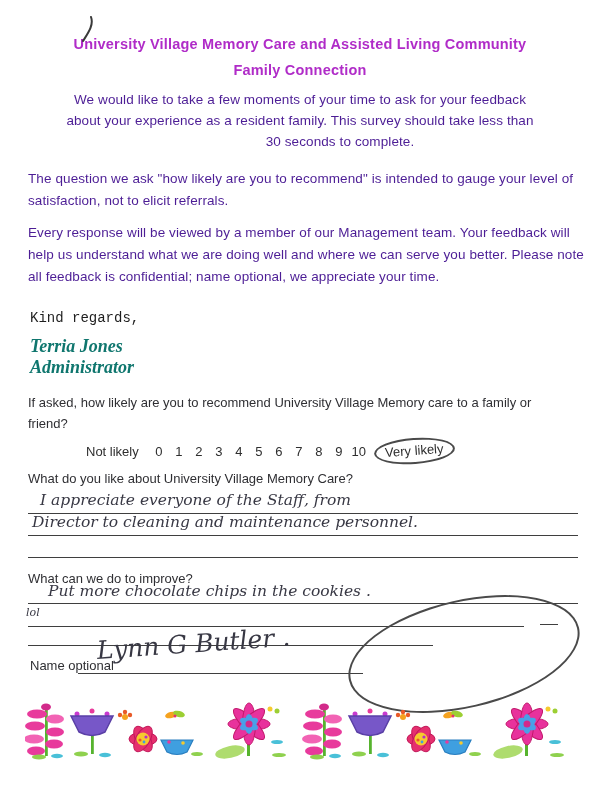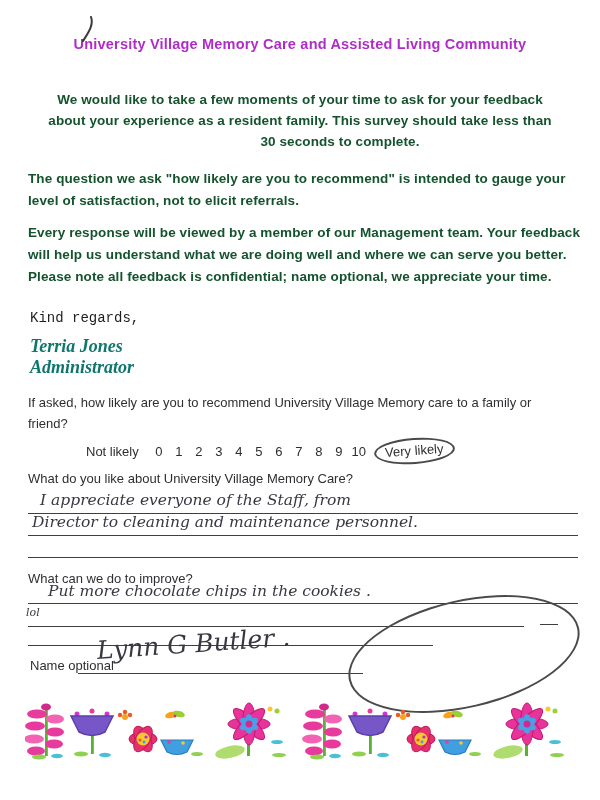--- a/index.html
+++ b/index.html
@@ -1,21 +1,21 @@
 <!DOCTYPE html>
 <html><head>
 <meta charset="utf-8">
 <style>
   html,body{margin:0;padding:0;background:#e9e9e9;}
   .page{
     position:relative;width:600px;height:800px;margin:0 auto;background:#ffffff;
     font-family:"Liberation Sans", sans-serif;color:#1e1e1e;overflow:hidden;
   }
   .abs{position:absolute;}
-  .comic{font-weight:bold;color:#14532d;letter-spacing:.1px;}
+  .comic{font-weight:normal;color:#4c1d95;letter-spacing:.1px;}
   .title-line{font-weight:bold;color:#b02cc8;font-size:14.5px;text-align:center;width:600px;letter-spacing:.2px;}
   .intro-line{font-size:13.5px;text-align:center;width:600px;}
   .para{font-size:13.5px;line-height:22px;width:560px;}
   .serif{font-family:Liberation Mono, monospace;}
   .script{font-family:"Liberation Serif", serif;font-style:italic;font-weight:bold;color:#0f766e;}
   .plain{font-weight:normal;color:#2f2f33;font-size:13px;line-height:21px;}
   .hand{font-family:"DejaVu Serif", serif;font-style:italic;color:#383844;font-size:15.5px;white-space:nowrap;}
   .rule{border-top:1.6px solid #3f3f3f;height:0;}
   .scale-row{display:flex;align-items:center;font-size:13px;color:#2e2e2e;font-weight:normal;}
   .scale-num{display:inline-block;width:20px;text-align:center;}
@@ -28,20 +28,21 @@
     border:2px solid #4a4a4a;border-radius:50%;transform:rotate(-13deg);
   }
   .sig{font-size:25px;transform:rotate(-4deg);transform-origin:left bottom;white-space:nowrap;}
 </style>
 </head>
 <body>
 
 <div class="page">
 
   <div class="abs title-line" style="top:36px;left:0;">University Village Memory Care and Assisted Living Community</div>
+  <div class="abs title-line" style="top:62px;left:0;">Family Connection</div>
 
   <svg class="abs" style="top:16px;left:78px;" width="18" height="28" viewBox="0 0 18 28">
     <path d="M13,1 C16,9 10,17 5,25" stroke="#3a3a3a" stroke-width="2" fill="none" stroke-linecap="round"></path>
   </svg>
 
   <div class="abs comic intro-line" style="top:92px;left:0;">We would like to take a few moments of your time to ask for your feedback</div>
   <div class="abs comic intro-line" style="top:113px;left:0;">about your experience as a resident family. This survey should take less than</div>
   <div class="abs comic intro-line" style="top:134px;left:0;padding-left:40px;">30 seconds to complete.</div>
 
   <div class="abs comic para" style="top:168px;left:28px;">The question we ask "how likely are you to recommend" is intended to gauge your level of satisfaction, not to elicit referrals.</div>

